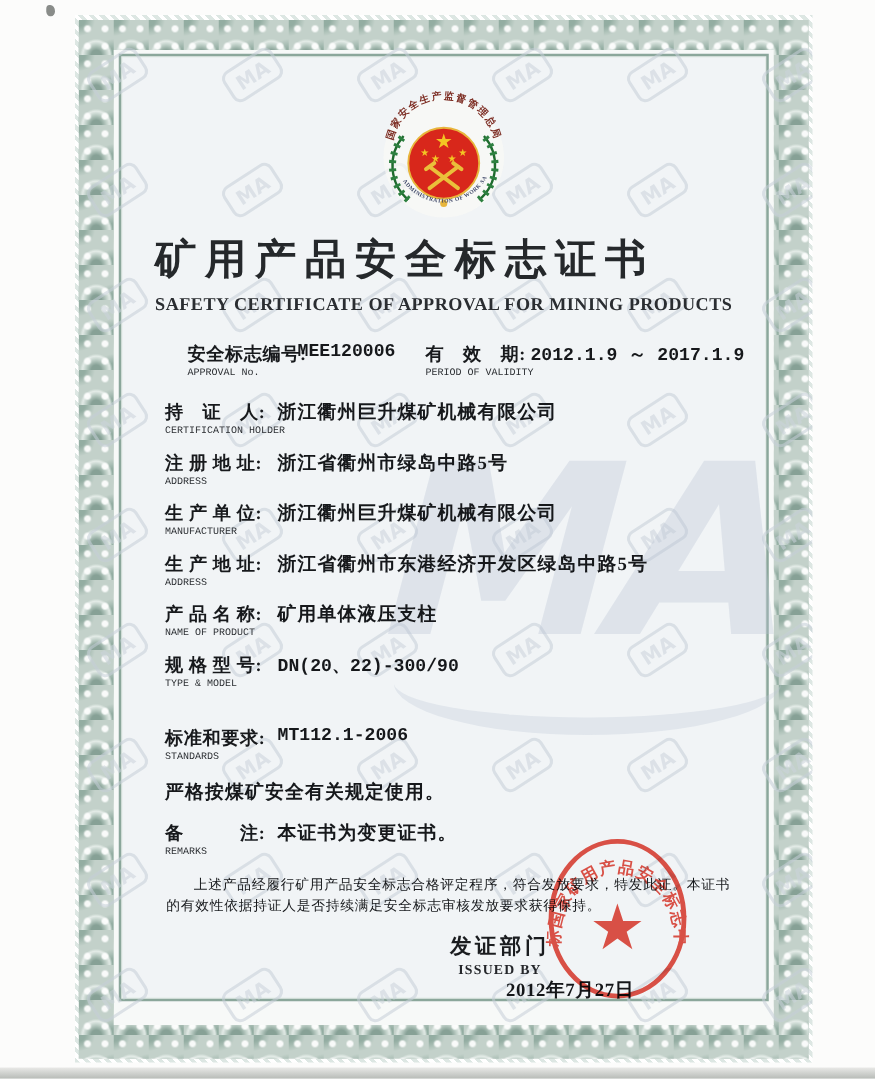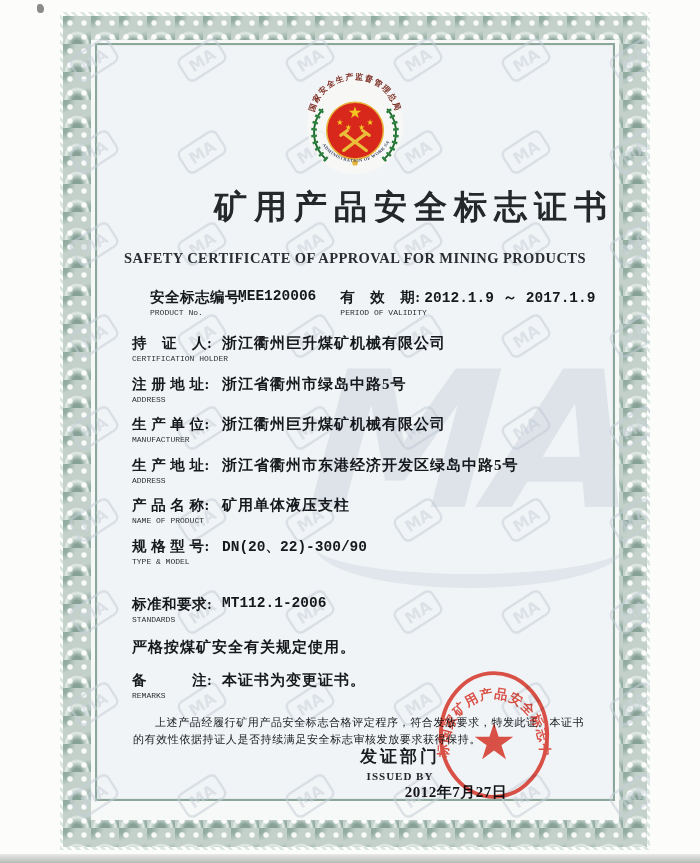--- a/index.html
+++ b/index.html
@@ -42,25 +42,25 @@
     color:#b9c3d4;opacity:.33;letter-spacing:-8px;transform:skewX(-4deg);
   }
   .big-ma-swoosh{
     position:absolute;left:255px;top:492px;width:310px;height:70px;
     border-bottom:14px solid #bdc7d6;border-radius:50%;opacity:.30;
   }
   
   .body{position:absolute;left:36px;top:33px;right:36px;bottom:51px;}
   .emblem{width:104px;height:104px;margin:26px auto 0 auto;display:block;}
   .title-zh{
-    margin-top:10px;text-align:right;font-size:33px;font-weight:bold;
-    letter-spacing:7px;color:#25282b;
+    margin-top:10px;text-align:left;font-size:33px;font-weight:bold;
+    letter-spacing:7px;color:#25282b;margin-left:28px;
   }
   .title-en{
-    margin-top:20px;text-align:center;font-size:14.5px;font-weight:bold;
+    margin-top:6px;text-align:center;font-size:14.5px;font-weight:bold;
     letter-spacing:.4px;color:#2a2d31;
   }
   .row{display:flex;align-items:flex-start;padding-left:54px;}
   .approval-row{margin-top:21px;}
   .group{display:flex;}
   .label-block{display:flex;flex-direction:column;}
   .lbl-zh{font-size:14.5px;font-weight:bold;letter-spacing:.5px;white-space:nowrap;color:#17191c;}
   .lbl-en{font-family:"Liberation Mono","DejaVu Sans Mono",monospace;font-size:8px;margin-top:1px;white-space:nowrap;color:#2c2f33;}
   .val-latin{font-family:"Liberation Mono","DejaVu Sans Mono",monospace;font-weight:bold;font-size:14.5px;white-space:nowrap;color:#16181b;}
   .val-cjk{font-size:15px;font-weight:bold;letter-spacing:1px;white-space:nowrap;color:#16181b;}
@@ -149,21 +149,21 @@
       </text>
     </svg>
 
     <div class="title-zh">矿用产品安全标志证书</div>
     <div class="title-en">SAFETY CERTIFICATE OF APPROVAL FOR MINING PRODUCTS</div>
 
     <div class="row approval-row">
       <div class="group">
         <div class="label-block">
           <span class="lbl-zh">安全标志编号:</span>
-          <span class="lbl-en">PRODUCT No.</span>
+          <span class="lbl-en">APPROVAL No.</span>
         </div>
         <span class="val-latin">MEE120006</span>
       </div>
       <div class="group g2">
         <div class="label-block">
           <span class="lbl-zh">有　效　期:</span>
           <span class="lbl-en">PERIOD OF VALIDITY</span>
         </div>
         <span class="val-latin">2012.1.9 ～ 2017.1.9</span>
       </div>

